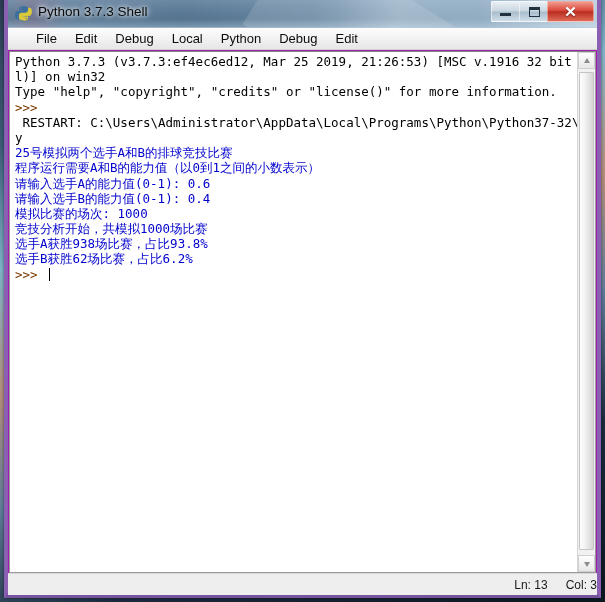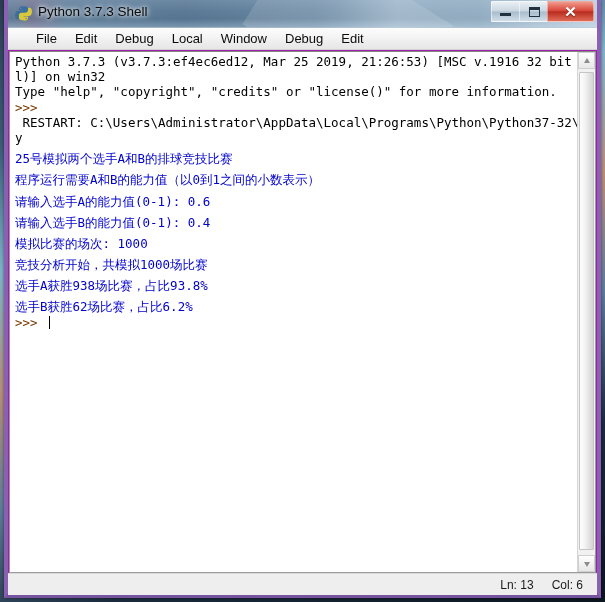--- a/index.html
+++ b/index.html
@@ -170,21 +170,21 @@
     right: 20px;
     font-family: "DejaVu Sans Mono", "Liberation Mono", monospace;
     font-size: 12.5px;
     line-height: 15.2px;
     white-space: pre;
     color: #000000;
   }
   .line { height: 15.2px; white-space: pre; }
   .c-black  { color: #000000; }
   .c-prompt { color: #7a3b00; }
-  .c-blue   { color: #0000cc; margin-top: 6px; }
+  .c-blue   { color: #0000cc; }
   .cursor {
     display: inline-block;
     width: 1px;
     height: 13px;
     background: #000;
     vertical-align: -2px;
     margin-left: 4px;
   }
 
   
@@ -228,21 +228,20 @@
 
   
   #statusbar {
     position: relative;
     height: 22px;
     background: #eeeeee;
     border-top: 1px solid #d8d8d8;
     display: flex;
     align-items: center;
     justify-content: flex-end;
-    padding-right: 14px;
     box-sizing: border-box;
   }
   .status-field {
     font-size: 12px;
     color: #1a1a1a;
     margin-left: 18px;
     white-space: nowrap;
   }
 </style>
 </head>
@@ -274,37 +273,37 @@
         <span class="glyph-close">✕</span>
       </div>
     </div>
   </div>
 
   <div id="menubar">
     <div class="menu-item">File</div>
     <div class="menu-item">Edit</div>
     <div class="menu-item">Debug</div>
     <div class="menu-item">Local</div>
-    <div class="menu-item">Window</div>
+    <div class="menu-item">Python</div>
     <div class="menu-item">Debug</div>
     <div class="menu-item">Edit</div>
   </div>
 
   <div id="textarea-wrap">
     <div id="shell-text"><div class="line c-black">Python 3.7.3 (v3.7.3:ef4ec6ed12, Mar 25 2019, 21:26:53) [MSC v.1916 32 bit (Inte</div><div class="line c-black">l)] on win32</div><div class="line c-black">Type "help", "copyright", "credits" or "license()" for more information.</div><div class="line c-prompt">&gt;&gt;&gt; </div><div class="line c-black"> RESTART: C:\Users\Administrator\AppData\Local\Programs\Python\Python37-32\py1.p</div><div class="line c-black">y</div><div class="line c-blue">25号模拟两个选手A和B的排球竞技比赛</div><div class="line c-blue">程序运行需要A和B的能力值（以0到1之间的小数表示）</div><div class="line c-blue">请输入选手A的能力值(0-1): 0.6</div><div class="line c-blue">请输入选手B的能力值(0-1): 0.4</div><div class="line c-blue">模拟比赛的场次: 1000</div><div class="line c-blue">竞技分析开始，共模拟1000场比赛</div><div class="line c-blue">选手A获胜938场比赛，占比93.8%</div><div class="line c-blue">选手B获胜62场比赛，占比6.2%</div><div class="line c-prompt">&gt;&gt;&gt; <span class="cursor"></span></div></div>
 
     <div id="vscroll">
       <div class="sb-btn up">
         <span class="sb-arrow"></span>
       </div>
       <div id="sb-thumb"></div>
       <div class="sb-btn down">
         <span class="sb-arrow"></span>
       </div>
     </div>
   </div>
 
   <div id="statusbar">
     <span class="status-field">Ln: 13</span>
-    <span class="status-field">Col: 6</span>
+    <span class="status-field">Col: 3</span>
   </div>
 
 </div>
 
 </body></html>

